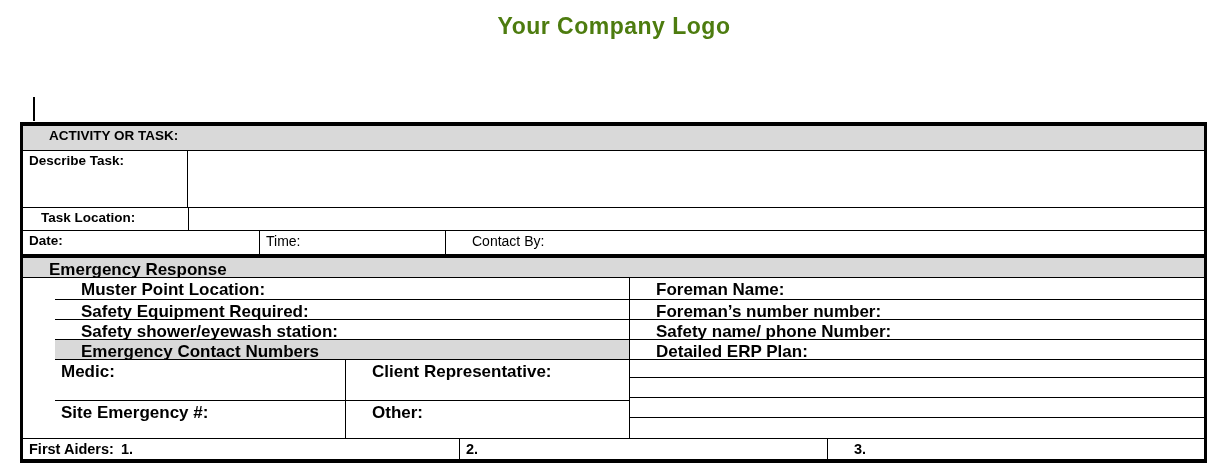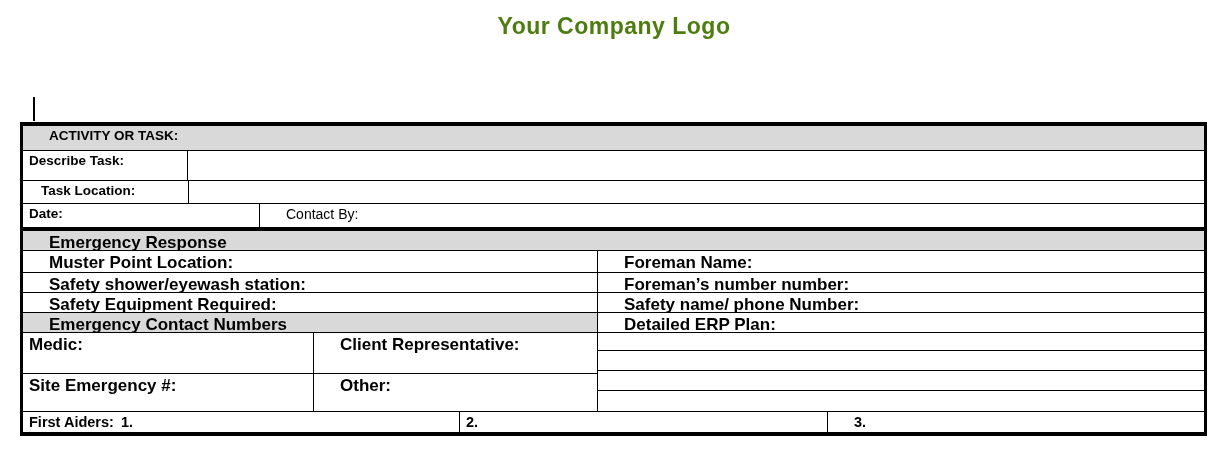--- a/index.html
+++ b/index.html
@@ -46,72 +46,73 @@
   .row:last-child { border-bottom: none; }
   .cell { border-right: 1.5px solid #000; padding: 2px 6px; overflow: hidden; }
   .cell:last-child { border-right: none; padding-left: 26px; }
   .gray { background: #d9d9d9; }
   .b13  { font-weight: 700; font-size: 17px; }
   .b135 { font-weight: 700; font-size: 13.5px; }
   .b145 { font-weight: 700; font-size: 14.5px; }
   .r14  { font-weight: 400; font-size: 14px; }
   .sep-thick { height: 4px; background: #000000; flex: none; }
   .grow { flex: 1 1 auto; }
-  .split { display: flex; flex-direction: row; }
+  .split { display: flex; flex-direction: row; margin-left: 32px; }
   .col { display: flex; flex-direction: column; }
   .col-left  { width: 575px; border-right: 1.5px solid #000; }
   .col-right { flex: 1 1 auto; }
 </style>
 </head>
 <body>
 
 <div class="sheet">
 
   <div class="logo">Your Company Logo</div>
 
   <div class="cursor-tick"></div>
 
   <div class="form-table">
 
     <div class="row gray" style="height:25px">
       <div class="cell b135 grow">ACTIVITY OR TASK:</div>
     </div>
 
-    <div class="row" style="height:30px">
+    <div class="row" style="height:57px">
       <div class="cell b135" style="width:165px">Describe Task:</div>
       <div class="cell grow"></div>
     </div>
 
     <div class="row" style="height:23px">
       <div class="cell b135" style="width:166px; padding-left:18px">Task Location:</div>
       <div class="cell grow"></div>
     </div>
 
     <div class="row" style="height:23px; border-bottom:none">
       <div class="cell b135" style="width:237px">Date:</div>
+      <div class="cell r14" style="width:186px">Time:</div>
       <div class="cell r14 grow">Contact By:</div>
     </div>
 
     <div class="sep-thick"></div>
 
     <div class="row gray" style="height:20px">
       <div class="cell b13 grow">Emergency Response</div>
     </div>
 
     <div class="split" style="height:160px">
 
       <div class="col col-left">
         <div class="row" style="height:22px">
           <div class="cell b13 grow">Muster Point Location:</div>
         </div>
         <div class="row" style="height:20px">
-          <div class="cell b13 grow">Safety shower/eyewash station:</div>
+          <div class="cell b13 grow">Safety Equipment Required:</div>
         </div>
         <div class="row" style="height:20px">
-          <div class="cell b13 grow">Safety Equipment Required:</div>
+          <div class="cell b13 grow">Safety shower/eyewash station:</div>
         </div>
         <div class="row gray" style="height:20px">
           <div class="cell b13 grow">Emergency Contact Numbers</div>
         </div>
         <div class="row" style="height:41px">
           <div class="cell b13" style="width:291px">Medic:</div>
           <div class="cell b13 grow">Client Representative:</div>
         </div>
         <div class="row" style="height:37px; border-bottom:none">
           <div class="cell b13" style="width:291px">Site Emergency #:</div>

